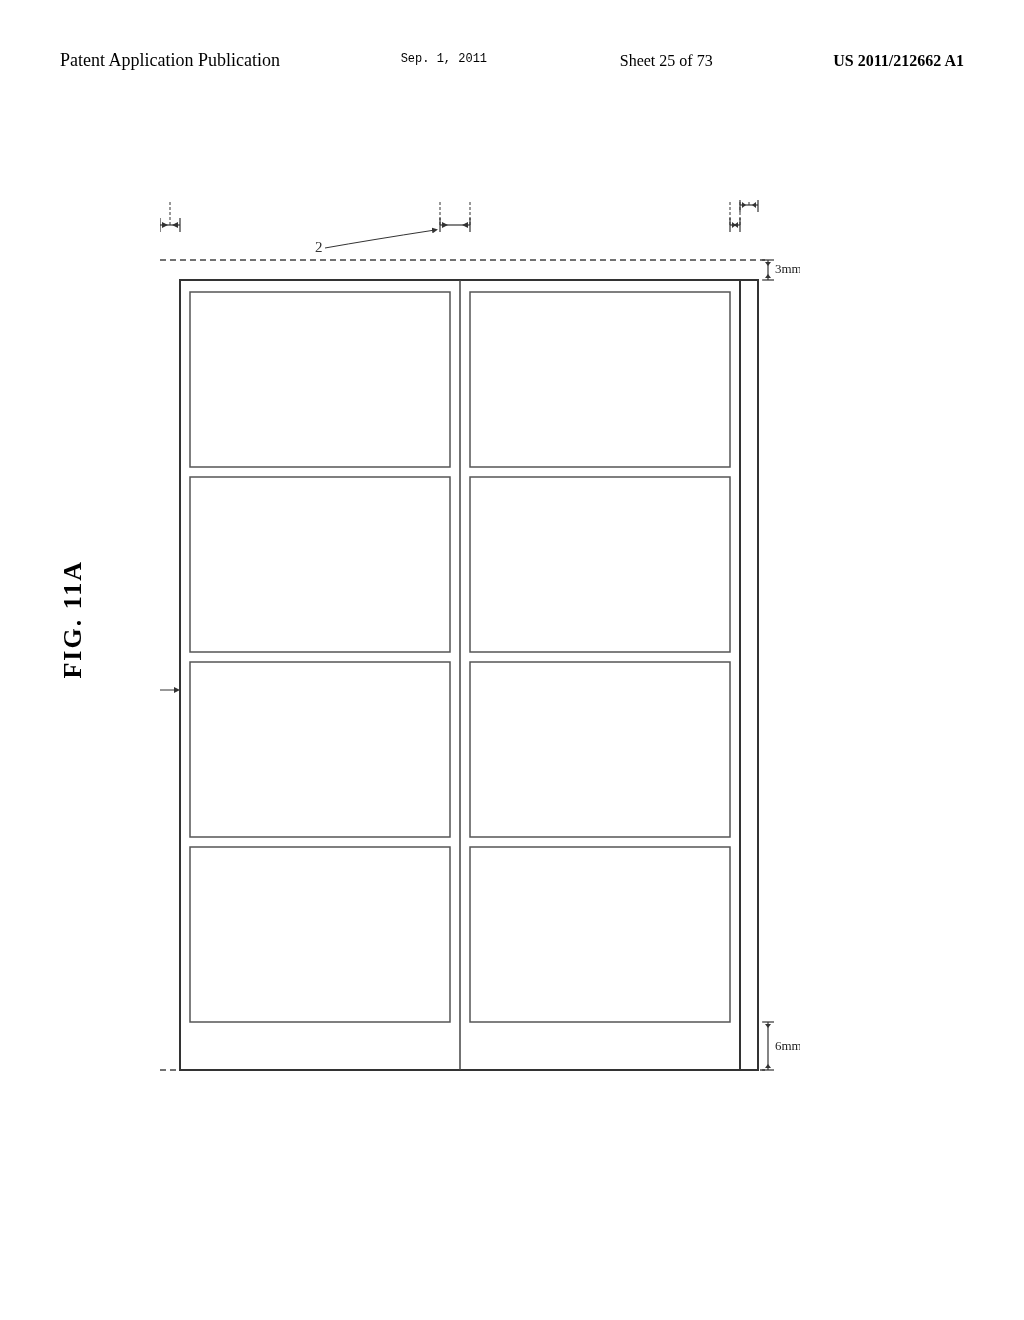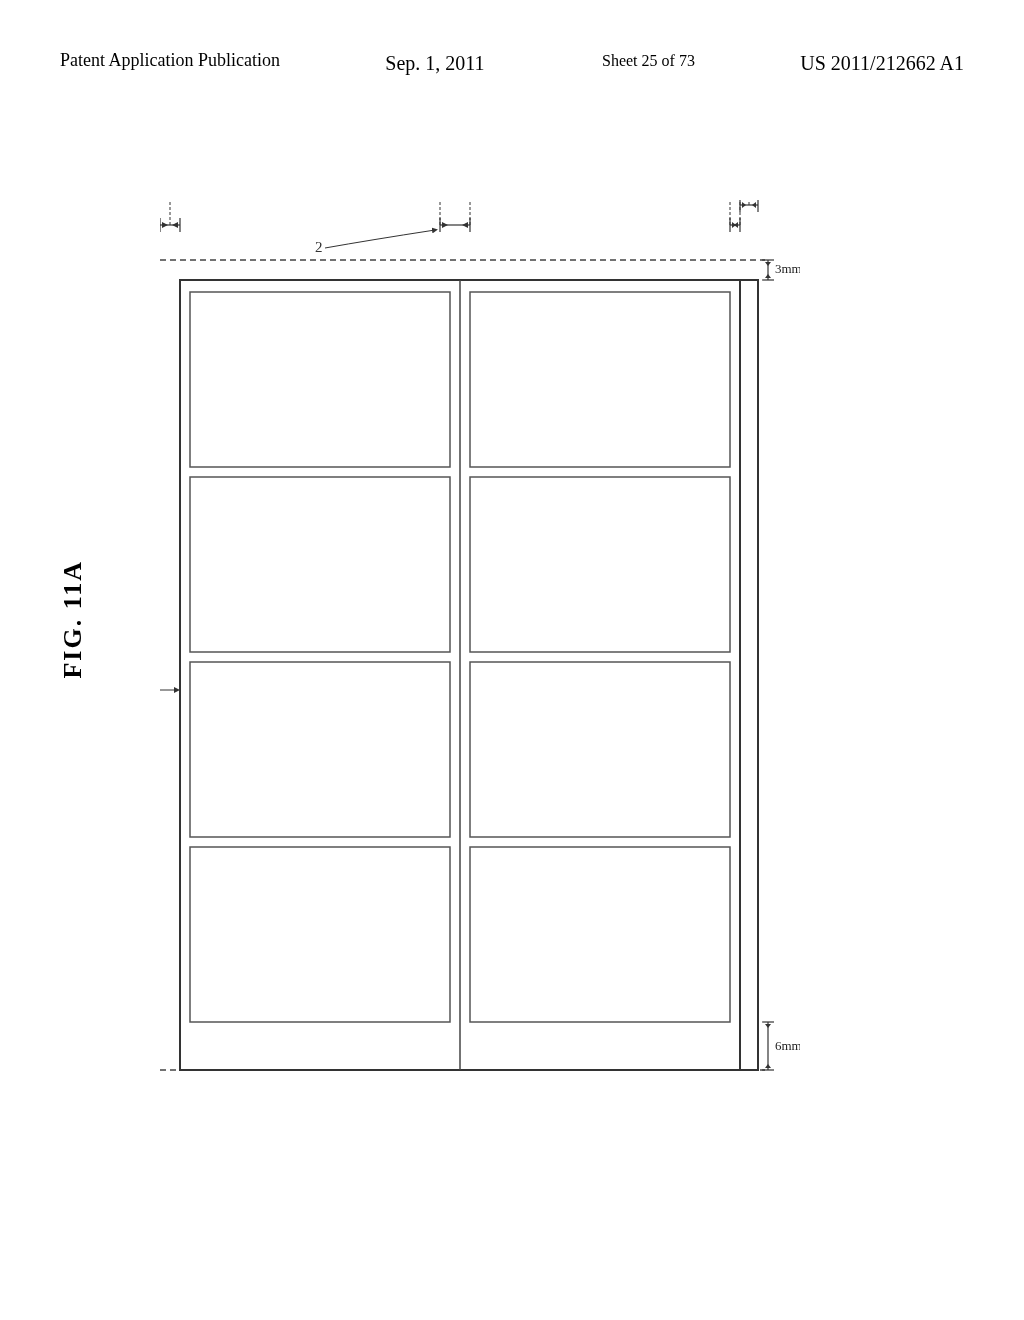--- a/index.html
+++ b/index.html
@@ -23,33 +23,34 @@
       align-items: flex-start;
       padding: 0 60px;
     }
     .header-left {
       font-size: 18px;
       font-weight: normal;
       line-height: 1.4;
       max-width: 320px;
     }
     .header-center {
-      font-size: 20px;
+      font-size: 12px;
       text-align: center;
       padding-top: 4px;
+      font-family: Liberation Mono, monospace;
     }
     .header-sheet {
       font-size: 16px;
       text-align: center;
       padding-top: 4px;
       margin-left: 12px;
     }
     .header-patent {
-      font-size: 20px;
-      font-weight: normal;
+      font-size: 16px;
+      font-weight: bold;
       padding-top: 4px;
     }
 
     
     .fig-label {
       position: absolute;
       left: 58px;
       top: 560px;
       font-size: 26px;
       font-weight: bold;

